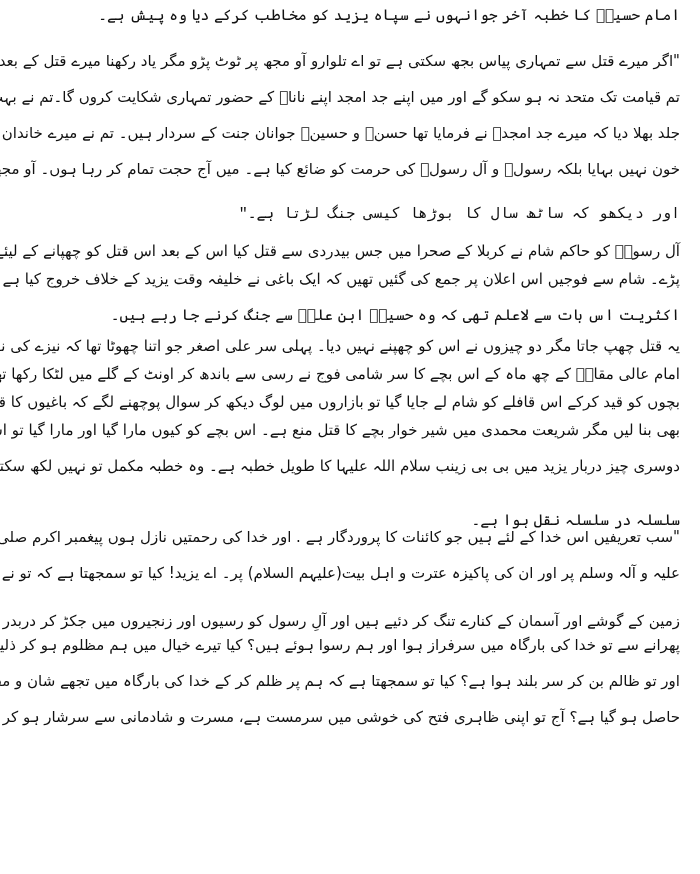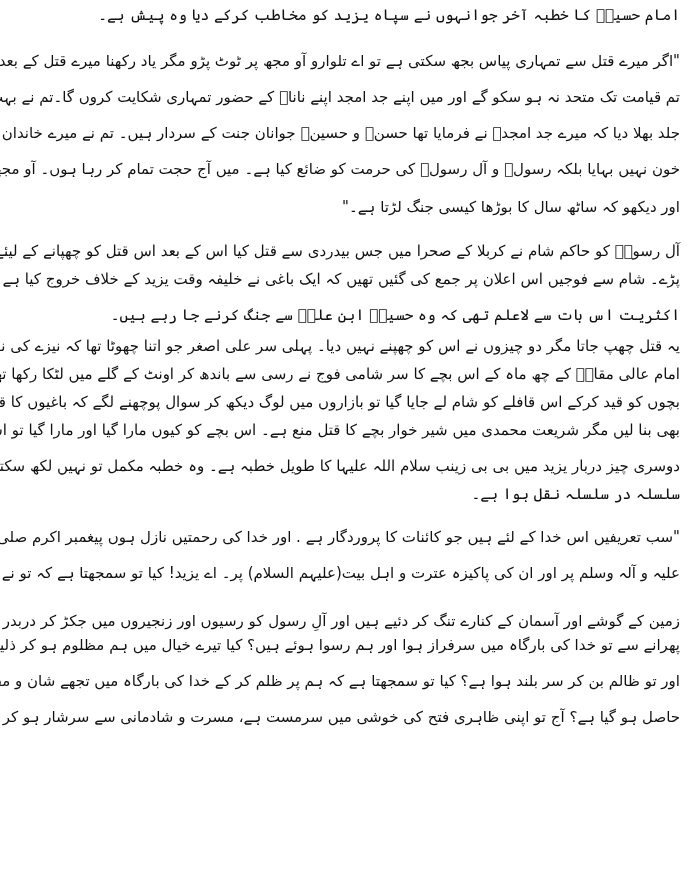--- a/index.html
+++ b/index.html
@@ -23,39 +23,39 @@
 
 <div class="page">
 
   <div class="line nastaliq" style="top:6px;">امام حسینؑ کا خطبہ آخر جوانہوں نے سپاہ یزید کو مخاطب کرکے دیا وہ پیش ہے۔</div>
 
   <div>
     <div class="line naskh justify" style="top:52px;">"اگر میرے قتل سے تمہاری پیاس بجھ سکتی ہے تو اے تلوارو آو مجھ پر ٹوٹ پڑو مگر یاد رکھنا میرے قتل کے بعد</div>
     <div class="line naskh justify" style="top:88px;">تم قیامت تک متحد نہ ہو سکو گے اور میں اپنے جد امجد اپنے ناناؐ کے حضور تمہاری شکایت کروں گا۔تم نے بہت</div>
     <div class="line naskh justify" style="top:124px;">جلد بھلا دیا کہ میرے جد امجدؐ نے فرمایا تھا حسنؑ و حسینؑ جوانان جنت کے سردار ہیں۔ تم نے میرے خاندان کا</div>
     <div class="line naskh justify" style="top:160px;">خون نہیں بہایا بلکہ رسولؐ و آل رسولؐ کی حرمت کو ضائع کیا ہے۔ میں آج حجت تمام کر رہا ہوں۔ آو مجھ سے لڑو</div>
-    <div class="line naskh" style="top:198px;">اور دیکھو کہ ساٹھ سال کا بوڑھا کیسی جنگ لڑتا ہے۔"</div>
+    <div class="line naskh" style="top:204px;font-family:Liberation Mono, monospace;">اور دیکھو کہ ساٹھ سال کا بوڑھا کیسی جنگ لڑتا ہے۔"</div>
   </div>
 
   <div>
     <div class="line nastaliq justify" style="top:242px;">آل رسولؐ کو حاکم شام نے کربلا کے صحرا میں جس بیدردی سے قتل کیا اس کے بعد اس قتل کو چھپانے کے لیئے کئی جتن کرنے</div>
     <div class="line nastaliq justify" style="top:270px;">پڑے۔ شام سے فوجیں اس اعلان پر جمع کی گئیں تھیں کہ ایک باغی نے خلیفہ وقت یزید کے خلاف خروج کیا ہے۔ شام میں لوگوں کی</div>
     <div class="line nastaliq" style="top:306px;">اکثریت اس بات سے لاعلم تھی کہ وہ حسینؑ ابن علیؑ سے جنگ کرنے جا رہے ہیں۔</div>
   </div>
 
   <div>
     <div class="line nastaliq justify" style="top:337px;">یہ قتل چھپ جاتا مگر دو چیزوں نے اس کو چھپنے نہیں دیا۔ پہلی سر علی اصغر جو اتنا چھوٹا تھا کہ نیزے کی نوک پر سنبھالا نہیں جاتا تھا۔</div>
     <div class="line nastaliq justify" style="top:365px;">امام عالی مقامؑ کے چھ ماہ کے اس بچے کا سر شامی فوج نے رسی سے باندھ کر اونٹ کے گلے میں لٹکا رکھا تھا۔ قتل کے بعد جب عورتوں</div>
     <div class="line nastaliq justify" style="top:393px;">بچوں کو قید کرکے اس قافلے کو شام لے جایا گیا تو بازاروں میں لوگ دیکھ کر سوال پوچھنے لگے کہ باغیوں کا قتل تو ٹھیک ہے، کنیزیں</div>
     <div class="line nastaliq" style="top:421px;">بھی بنا لیں مگر شریعت محمدی میں شیر خوار بچے کا قتل منع ہے۔ اس بچے کو کیوں مارا گیا اور مارا گیا تو اس کا سر کیوں کاٹا گیا؟</div>
   </div>
 
   <div>
     <div class="line nastaliq justify" style="top:457px;">دوسری چیز دربار یزید میں بی بی زینب سلام اللہ علیہا کا طویل خطبہ ہے۔ وہ خطبہ مکمل تو نہیں لکھ سکتا۔ طبری اور تواریخ کی کتب میں</div>
-    <div class="line nastaliq" style="top:485px;">سلسلہ در سلسلہ نقل ہوا ہے۔</div>
+    <div class="line nastaliq" style="top:511px;">سلسلہ در سلسلہ نقل ہوا ہے۔</div>
   </div>
 
   <div>
     <div class="line naskh justify" style="top:528px;">"سب تعریفیں اس خدا کے لئے ہیں جو کائنات کا پروردگار ہے . اور خدا کی رحمتیں نازل ہوں پیغمبر اکرم صلی اللہ</div>
     <div class="line naskh justify" style="top:564px;">علیہ و آلہ وسلم پر اور ان کی پاکیزہ عترت و اہل بیت(علیہم السلام) پر۔ اے یزید! کیا تو سمجھتا ہے کہ تو نے ہم پر</div>
     <div class="line naskh justify" style="top:612px;">زمین کے گوشے اور آسمان کے کنارے تنگ کر دئیے ہیں اور آلِ رسول کو رسیوں اور زنجیروں میں جکڑ کر دربدر</div>
     <div class="line naskh justify" style="top:636px;">پھرانے سے تو خدا کی بارگاہ میں سرفراز ہوا اور ہم رسوا ہوئے ہیں؟ کیا تیرے خیال میں ہم مظلوم ہو کر ذلیل ہو گئے</div>
     <div class="line naskh justify" style="top:672px;">اور تو ظالم بن کر سر بلند ہوا ہے؟ کیا تو سمجھتا ہے کہ ہم پر ظلم کر کے خدا کی بارگاہ میں تجھے شان و مقام</div>
     <div class="line naskh justify" style="top:708px;">حاصل ہو گیا ہے؟ آج تو اپنی ظاہری فتح کی خوشی میں سرمست ہے، مسرت و شادمانی سے سرشار ہو کر اپنے</div>
   </div>

